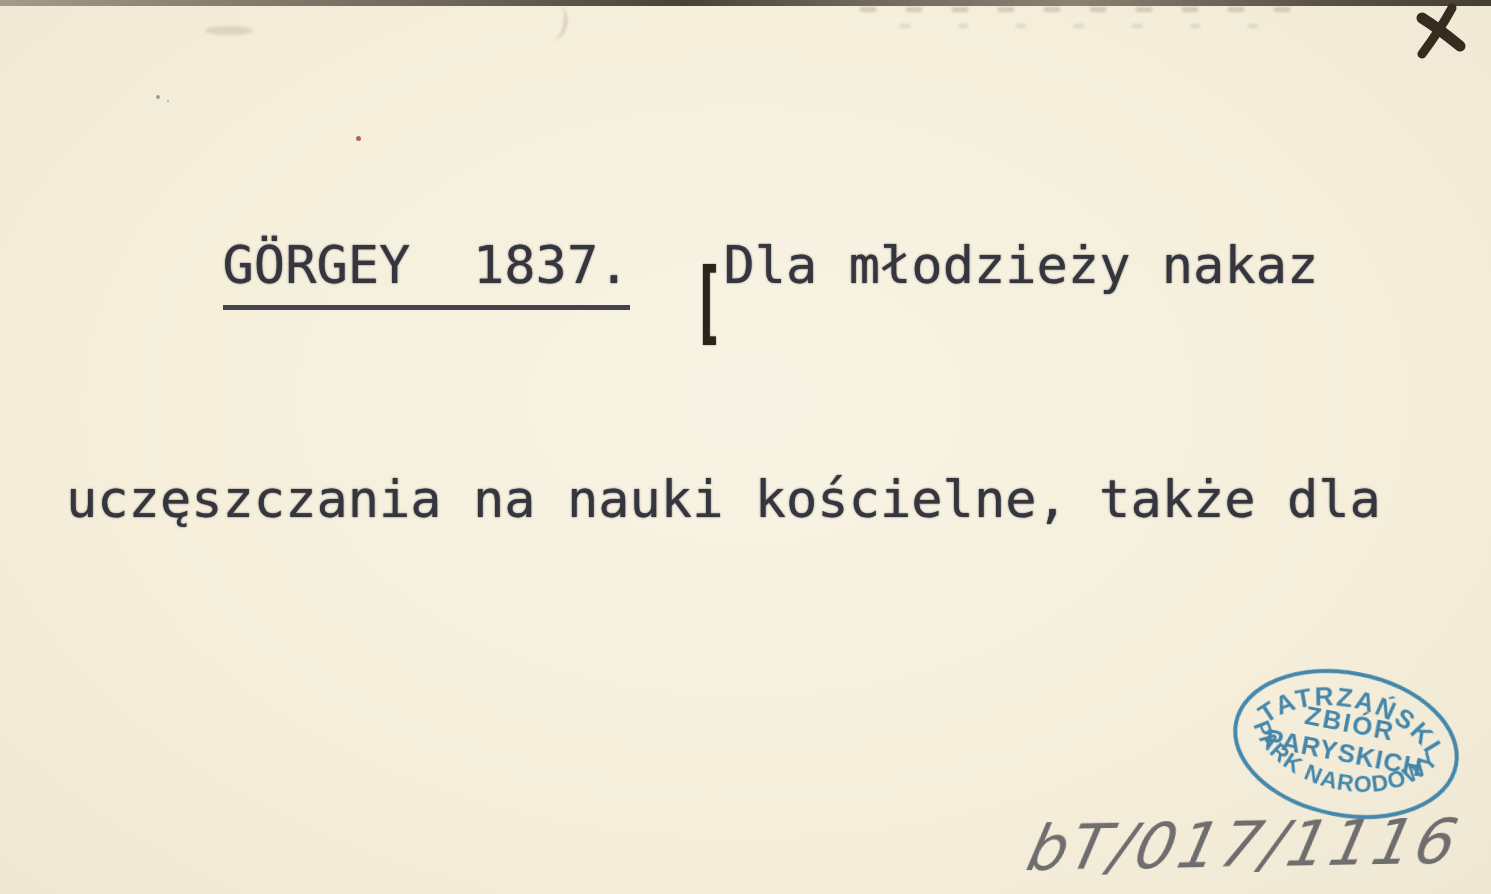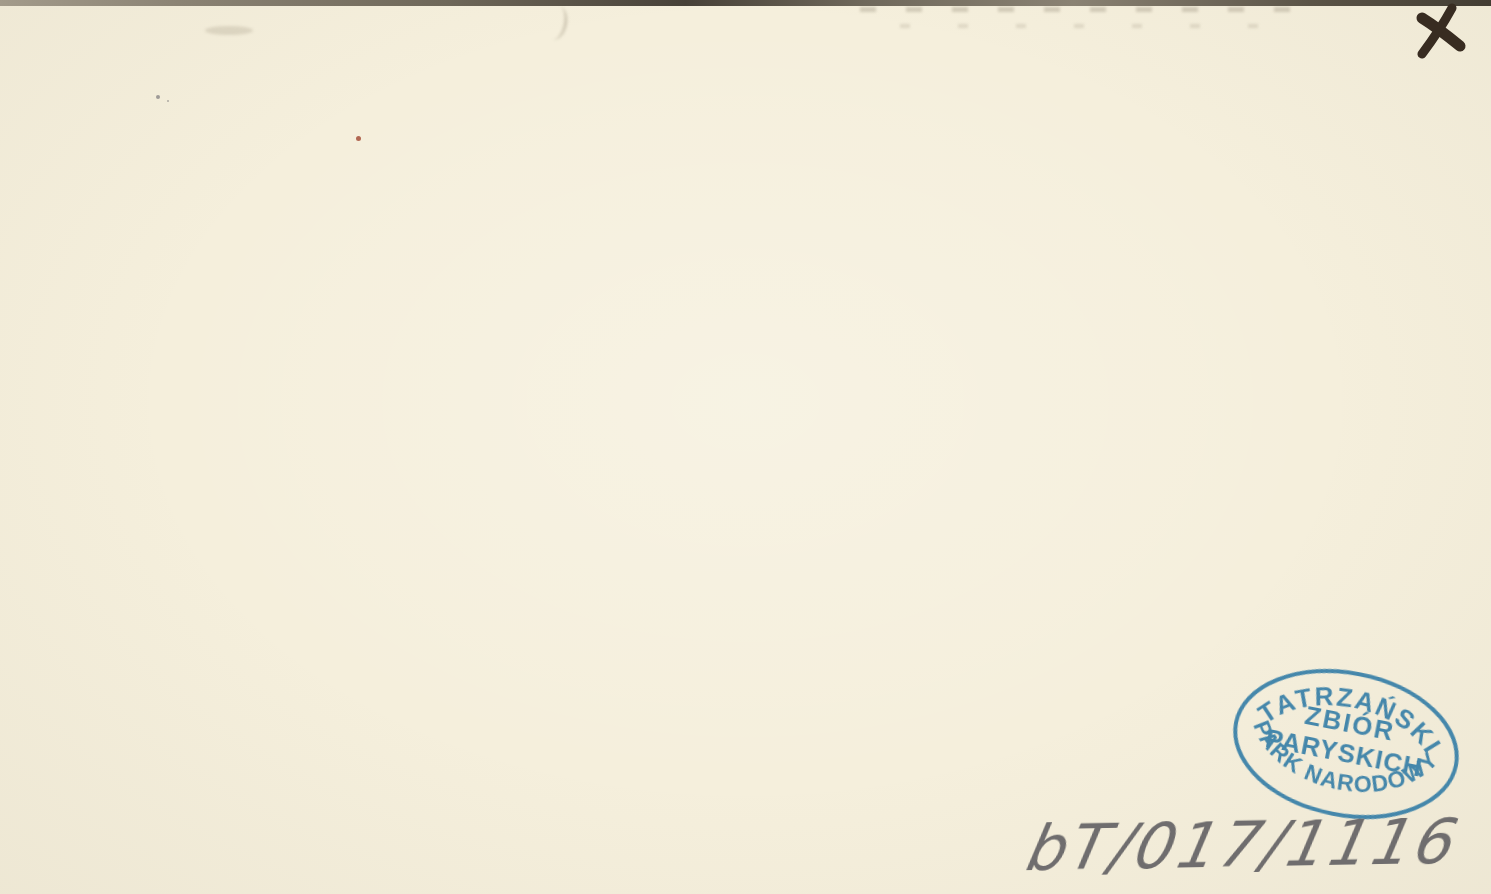--- a/index.html
+++ b/index.html
@@ -124,20 +124,22 @@
 <div class="top-edge"></div>
 
 <div class="ghost ghost-dash-row"></div>
 <div class="ghost ghost-dash-row2"></div>
 <div class="ghost ghost-curve"></div>
 <div class="ghost ghost-smudge"></div>
 <div class="speck-red"></div>
 <div class="speck-gray"></div>
 
 <div class="typed">
+  <div class="typeline"><span>     </span><span class="heading-title">GÖRGEY  1837.</span><span>  </span><span class="bracket bracket-open">[</span><span>Dla młodzieży nakaz</span></div>
+  <div class="typeline">uczęszczania na nauki kościelne, także dla</div>
   
   
   
   
 </div>
 
 <div class="stamp">
   <svg viewBox="0 0 240 160">
     <ellipse cx="120" cy="80" rx="112" ry="71" fill="none" stroke="var(--stamp-ink)" stroke-width="4"></ellipse>
     <path id="stampArcTop" d="M 28 96 A 93 62 0 0 1 212 96" fill="none"></path>

